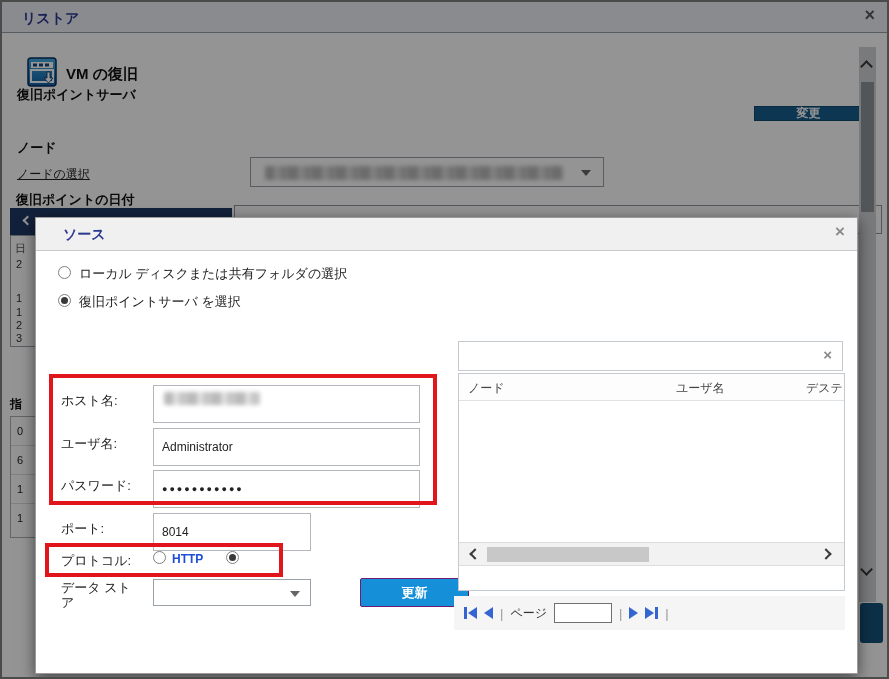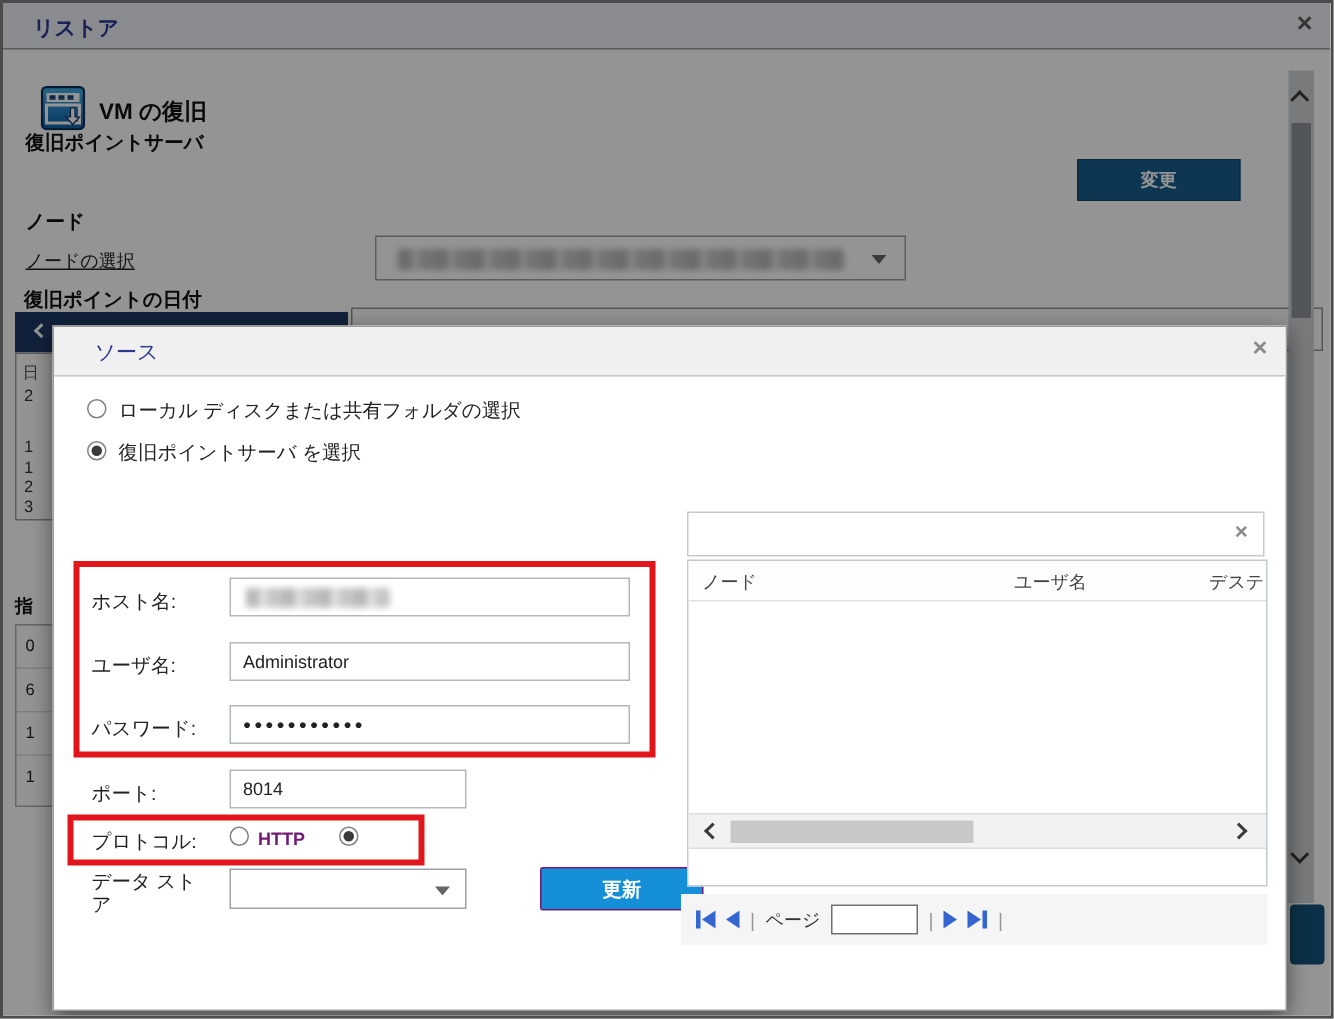--- a/index.html
+++ b/index.html
@@ -37,35 +37,35 @@
   .timebox { position:absolute; background:#fdfdfd; border:1px solid #aab0b6; }
   .timerow { height:29px; border-bottom:1px solid #d8dbdf; font-size:11px; color:#222; padding:8px 0 0 6px; }
 
   .overlay { position:absolute; inset:0; background:rgba(0,0,0,0.42); }
 
   
   .modal { position:absolute; left:33px; top:215px; width:823px; height:457px; background:#fff;
            border:1px solid #9b9b9b; box-shadow:0 4px 14px rgba(0,0,0,0.55); }
   .modal-head { position:absolute; left:0; top:0; width:100%; height:33px; background:#f0f0f0;
                 border-bottom:1px solid #c9c9c9; }
-  .modal-title { position:absolute; left:27px; top:8px; font-size:14px; font-weight:normal; color:#2b3990; }
+  .modal-title { position:absolute; left:27px; top:8px; font-size:14px; font-weight:bold; color:#2b3990; }
   .modal-close { position:absolute; right:12px; top:5px; font-size:17px; font-weight:bold; color:#8a8a8a; line-height:1; cursor:pointer; }
   .radio { position:absolute; width:13px; height:13px; border:1px solid #808080; border-radius:50%; background:#fff; }
   .radio.sel::after { content:''; position:absolute; left:2px; top:2px; width:7px; height:7px;
                       border-radius:50%; background:#3a3a3a; }
   .radio-lbl { position:absolute; font-size:13px; color:#222; }
   .section { position:absolute; left:14px; top:123px; width:400px; height:280px; border:1px solid #d2d2d2; }
   .section-title { position:absolute; left:10px; top:7px; font-size:13px; font-weight:bold; color:#111; }
   .section-div { position:absolute; left:0; top:29px; width:100%; height:1px; background:#d2d2d2; }
   .f-lbl { position:absolute; font-size:13px; color:#222; }
-  .f-input { position:absolute; height:26px; border:1px solid #b3b7bc; background:#fff; font-size:12px;
+  .f-input { position:absolute; height:38px; border:1px solid #b3b7bc; background:#fff; font-size:12px;
              color:#222; padding:0 8px; font-family:"Liberation Sans","DejaVu Sans",sans-serif; }
   .pwd { font-size:9px; letter-spacing:2px; font-weight:bold; }
   .red-box { position:absolute; border:4px solid #e0161c; pointer-events:none; }
-  .proto-lbl { position:absolute; font-size:12px; font-weight:bold; color:#701a75; }
+  .proto-lbl { position:absolute; font-size:12px; font-weight:bold; color:#1d4ed8; }
   .btn-blue { position:absolute; background:#1590d8; color:#fff; font-size:13px; font-weight:bold;
               display:flex; align-items:center; justify-content:center; border:1px solid #701a75;
               border-radius:2px; cursor:pointer;margin-left:39px; }
   .panel-bar { position:absolute; left:422px; top:123px; width:385px; height:30px; background:#fff;
                border:1px solid #c5cad0; }
   .panel-x { position:absolute; right:10px; top:5px; font-size:15px; font-weight:bold; color:#8a8a8a; line-height:1; }
   .grid { position:absolute; left:422px; top:155px; width:387px; height:218px; background:#fff;
           border:1px solid #c5cad0; overflow:hidden; }
   .grid-head { position:absolute; left:0; top:0; width:100%; height:27px; background:#fdfdfd;
                border-bottom:1px solid #dfe3e6; }
@@ -113,21 +113,21 @@
       <rect x="4" y="5" width="22" height="6" fill="#ffffff"></rect>
       <rect x="6" y="6.5" width="4" height="3" fill="#14477e"></rect>
       <rect x="12" y="6.5" width="4" height="3" fill="#14477e"></rect>
       <rect x="18" y="6.5" width="4" height="3" fill="#14477e"></rect>
       <rect x="4" y="13" width="22" height="12" fill="none" stroke="#ffffff" stroke-width="2"></rect>
       <path d="M20 15 v6 h-3 l4.5 5 4.5 -5 h-3 v-6 z" fill="#ffffff" stroke="#0d2f5e" stroke-width="0.8"></path>
     </svg>
     <span class="bold13" style="left:64px;top:63px;font-size:15px;">VM の復旧</span>
     <span class="bold13" style="left:15px;top:84px;">復旧ポイントサーバ</span>
 
-    <div class="btn-dark" style="left:716px;top:104px;width:109px;height:28px;">変更</div>
+    <div class="btn-dark" style="left:752px;top:104px;width:109px;height:15px;">変更</div>
 
     <span class="bold13" style="left:15px;top:137px;">ノード</span>
     <span class="lbl12" style="left:15px;top:164px;text-decoration:underline;">ノードの選択</span>
 
     <div class="dd" style="left:248px;top:155px;width:354px;height:30px;">
       <div class="redact" style="position:absolute;left:14px;top:8px;width:298px;height:14px;"></div>
       <div class="dd-caret" style="right:12px;top:12px;"></div>
     </div>
 
     <span class="bold13" style="left:14px;top:189px;">復旧ポイントの日付</span>

